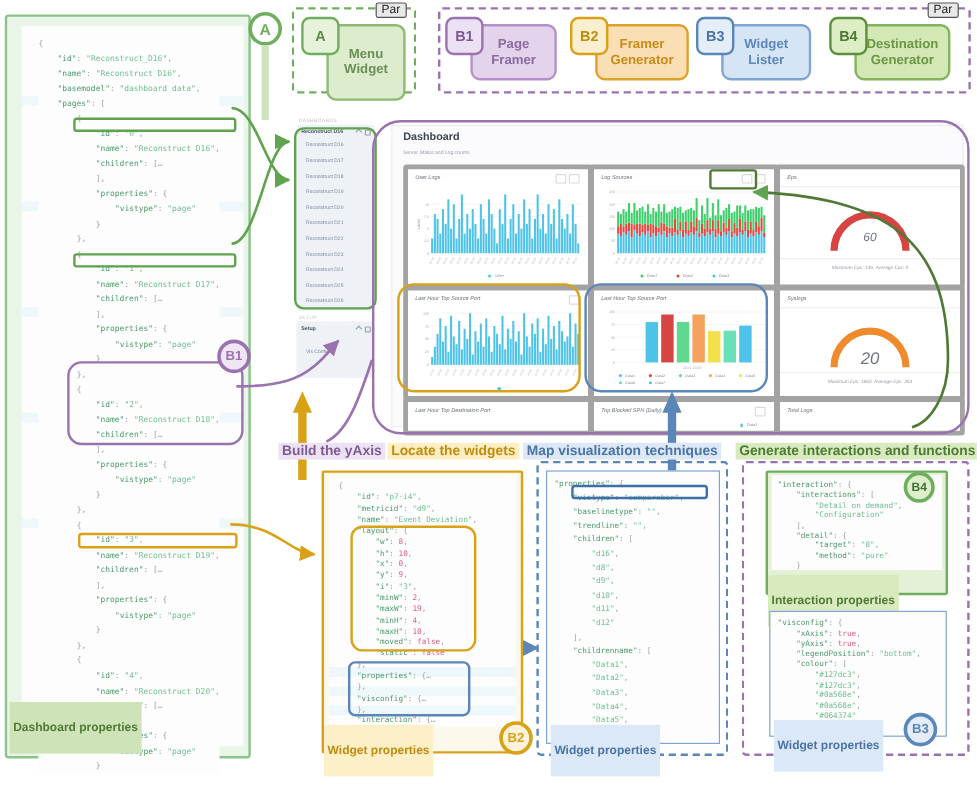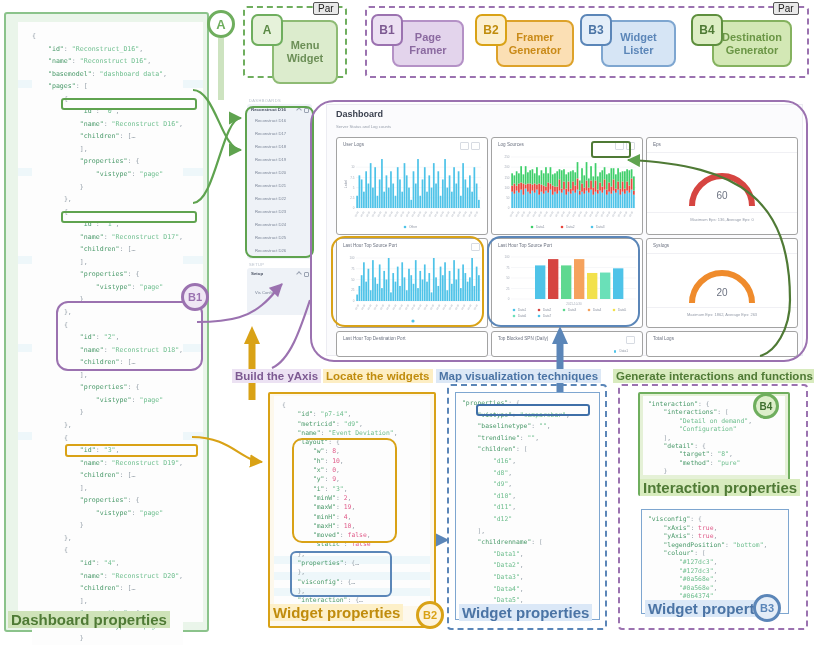--- a/index.html
+++ b/index.html
@@ -40,26 +40,26 @@
              text-align:center;line-height:1.15;font-size:11px;font-weight:bold;}
   .agenttag{border-radius:7px;display:flex;align-items:center;justify-content:center;
             font-size:12px;font-weight:bold;}
   .parlabel{background:#e9e9e9;border:1.5px solid #555;font-size:10px;
             padding:0px 4px;color:#222;font-weight:normal;border-radius:2px;}
 
   
   .phase{font-size:11.5px;font-weight:bold;padding:1px 3px;white-space:nowrap;}
 
   
-  .cap{font-size:15px;font-weight:bold;padding:0px 3px;white-space:nowrap;}
+  .cap{font-size:10px;font-weight:bold;padding:16px 3px;white-space:nowrap;}
 
   
   #dashWrap{left:326px;top:104px;width:477px;height:252px;background:#fbfbfd;
             border:1px solid #ececf2;}
-  .card{position:absolute;background:#fff;border:1px solid #a3a3a3;border-radius:3px;}
+  .card{position:absolute;background:#fff;border:4px solid #a3a3a3;border-radius:3px;font-style:italic;}
   .cardTitle{position:absolute;left:6px;top:4px;font-size:4.6px;color:#6d7382;}
   .ctrl{position:absolute;width:7px;height:6px;border:0.7px solid #d7dbe2;border-radius:1px;}
 
   
   #sideMenu{left:247px;top:104px;width:65px;height:155px;}
   #sideMenu2{left:247px;top:268px;width:65px;height:47px;}
   .menuCard{background:#eef2f7;border-radius:3px;width:100%;height:100%;position:relative;}
   .menuRow{position:absolute;left:8px;font-size:4.2px;color:#7c8698;}
   .menuHdr{position:absolute;left:4px;top:3px;font-size:4.4px;color:#4a5263;font-weight:bold;}
   .secLbl{position:absolute;left:2px;font-size:4px;color:#b9c0cc;letter-spacing:.4px;}
@@ -691,21 +691,21 @@
   </div>
 
   <div class="card" style="left:319px;top:133px;width:150px;height:88px;">
     <div class="cardTitle">Syslogs</div>
     <div class="abs" style="left:0;top:14px;width:100%;height:1px;background:#f0f0f4;"></div>
     <div class="abs" style="left:35px;top:20px;">
         <svg width="80" height="46" id="svg-gauge2">
           <path d="M 10 44 A 30 30 0 0 1 70 44" fill="none" stroke="#ef8b2c" stroke-width="6" stroke-linecap="butt"></path>
         </svg>
       </div>
-    <div class="abs" style="left:0;top:48px;width:100%;text-align:center;font-size:10px;color:#6d7382;">20</div>
+    <div class="abs" style="left:0;top:48px;width:100%;text-align:center;font-size:14px;color:#6d7382;">20</div>
     <div class="abs" style="left:0;top:68px;width:100%;height:1px;background:#f0f0f4;"></div>
     <div class="abs" style="left:0;top:73px;width:100%;text-align:center;font-size:4px;color:#949ba8;">Maximum Eps: 1862, Average Eps: 263</div>
   </div>
 
   <div class="card" style="left:9px;top:226px;width:150px;height:24px;">
     <div class="cardTitle">Last Hour Top Destination Port</div>
   </div>
   <div class="card" style="left:164px;top:226px;width:150px;height:24px;">
     <div class="cardTitle">Top Blocked SPN (Daily)</div>
     <div class="ctrl" style="right:7px;top:4px;"></div>

